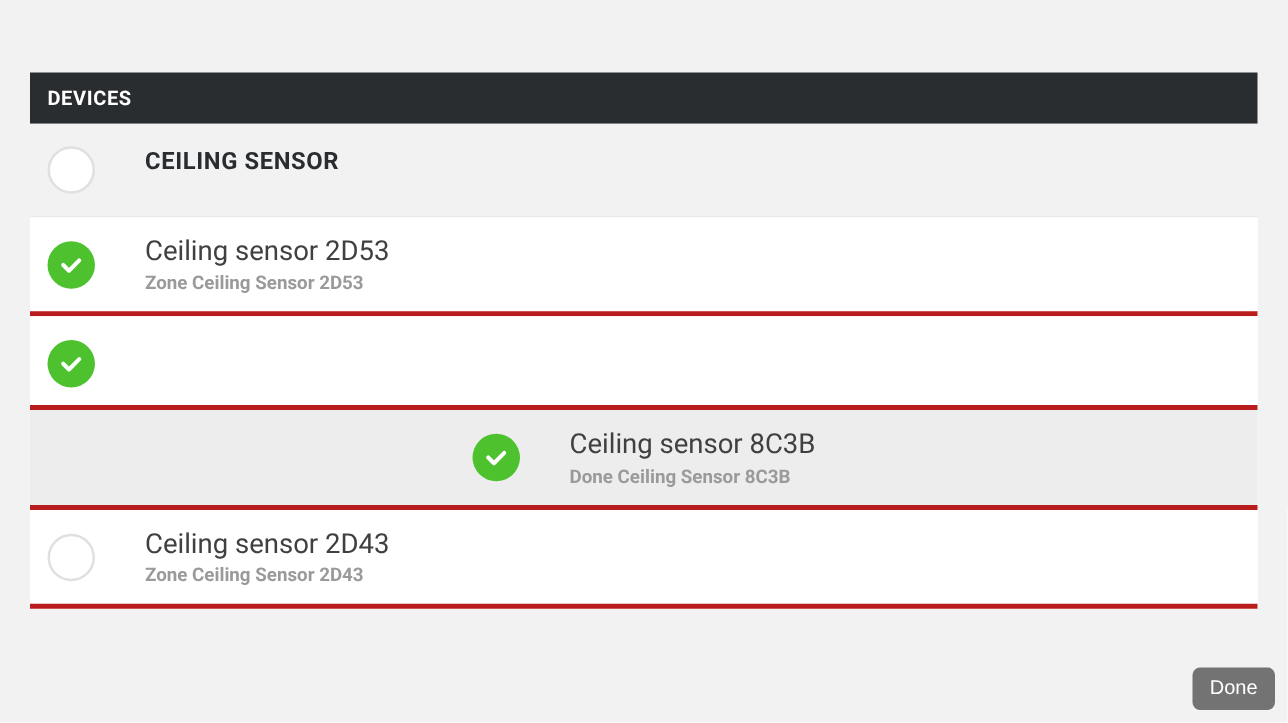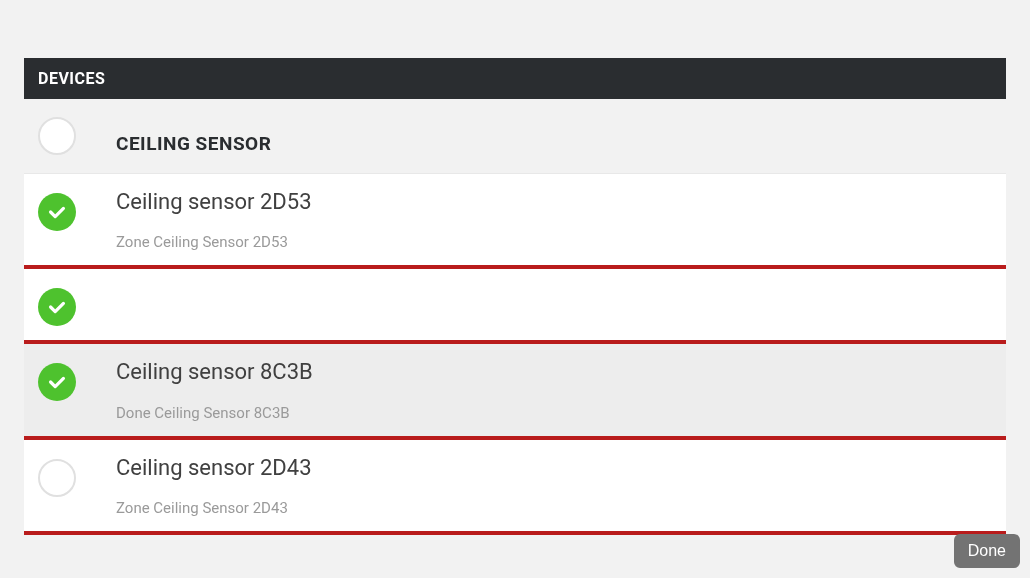--- a/index.html
+++ b/index.html
@@ -24,32 +24,33 @@
       padding: 11px 14px;
       font-size: 16px;
       font-weight: 700;
       letter-spacing: 0.5px;
       margin-top: 36px;
     }
     .group-header {
       background: #f2f2f2;
       padding: 18px 14px 18px 14px;
       display: flex;
-      align-items: flex-end;
+      align-items: flex-start;
       border-bottom: 1px solid #e8e8e8;
     }
     .device-row {
       background: #ffffff;
       padding: 15px 14px 14px 14px;
       display: flex;
       align-items: flex-start;
       border-bottom: 4px solid #b91c1c;
     }
     .device-row.highlighted {
       background: #ededed;
+      justify-content: center;
     }
     .check-circle {
       width: 38px;
       height: 38px;
       border-radius: 50%;
       flex-shrink: 0;
       margin-right: 40px;
       display: flex;
       align-items: center;
       justify-content: center;
@@ -86,23 +87,23 @@
       letter-spacing: 0.5px;
     }
     .device-name {
       font-size: 22px;
       font-weight: 400;
       color: #404040;
       line-height: 1.2;
     }
     .device-subtitle {
       font-size: 15px;
-      font-weight: 400;
+      font-weight: 700;
       color: #9a9a9a;
-      margin-top: 18px;
+      margin-top: 2px;
     }
     .done-button {
       position: absolute;
       bottom: 10px;
       right: 10px;
       background: #737373;
       color: #ffffff;
       border: none;
       border-radius: 6px;
       padding: 8px 14px;

